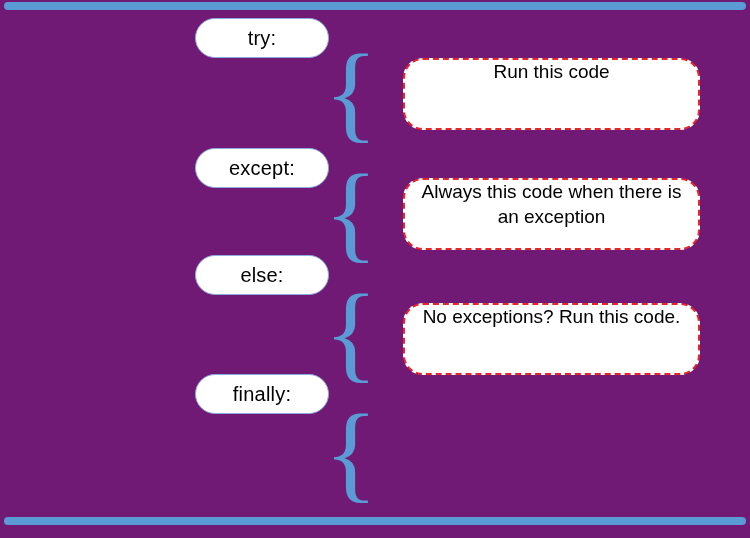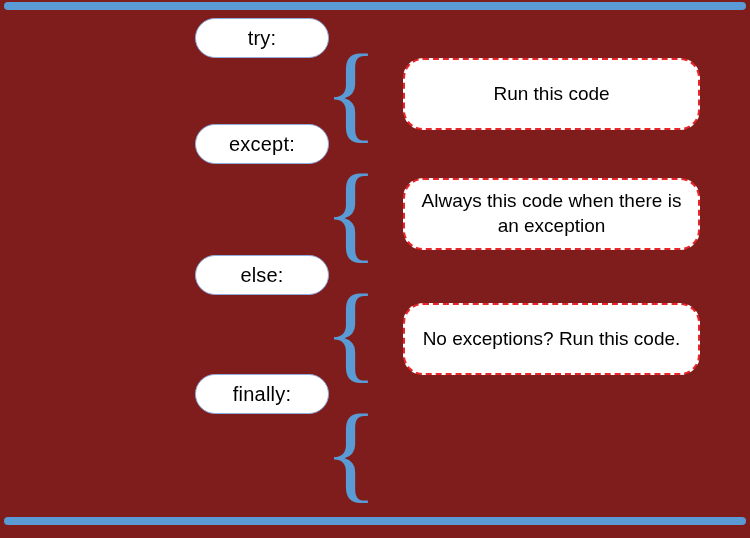--- a/index.html
+++ b/index.html
@@ -11,21 +11,21 @@
     height: 538px;
     background: #ffffff;
     font-family: "Liberation Sans", sans-serif;
     overflow: hidden;
   }
 
   #slide {
     position: relative;
     width: 750px;
     height: 538px;
-    background: #7f1d1d;
+    background: #701a75;
   }
 
   
   .rule {
     position: absolute;
     left: 4px;
     width: 742px;
     height: 8px;
     background: #5B9BD5;
     border-radius: 4px;
@@ -73,21 +73,20 @@
   .codebox {
     position: absolute;
     left: 403px;
     width: 297px;
     height: 72px;
     background: #ffffff;
     border: 2px dashed #E8262A;
     border-radius: 20px;
     box-sizing: border-box;
     display: flex;
-    align-items: center;
     justify-content: center;
     text-align: center;
     color: #000000;
     font-size: 19px;
     line-height: 1.3;
     padding: 0 16px;
   }
 </style>
 </head>
 <body>
@@ -100,21 +99,21 @@
   <div class="pill" style="top:18px;">
     <span>try:</span>
   </div>
   <div class="brace" style="top:58px;">
     <span>{</span>
   </div>
   <div class="codebox" style="top:58px;">
     <span>Run this code</span>
   </div>
 
-  <div class="pill" style="top:124px;">
+  <div class="pill" style="top:148px;">
     <span>except:</span>
   </div>
   <div class="brace" style="top:178px;">
     <span>{</span>
   </div>
   <div class="codebox" style="top:178px;">
     <span>Always this code when there is an exception</span>
   </div>
 
   <div class="pill" style="top:255px;">

